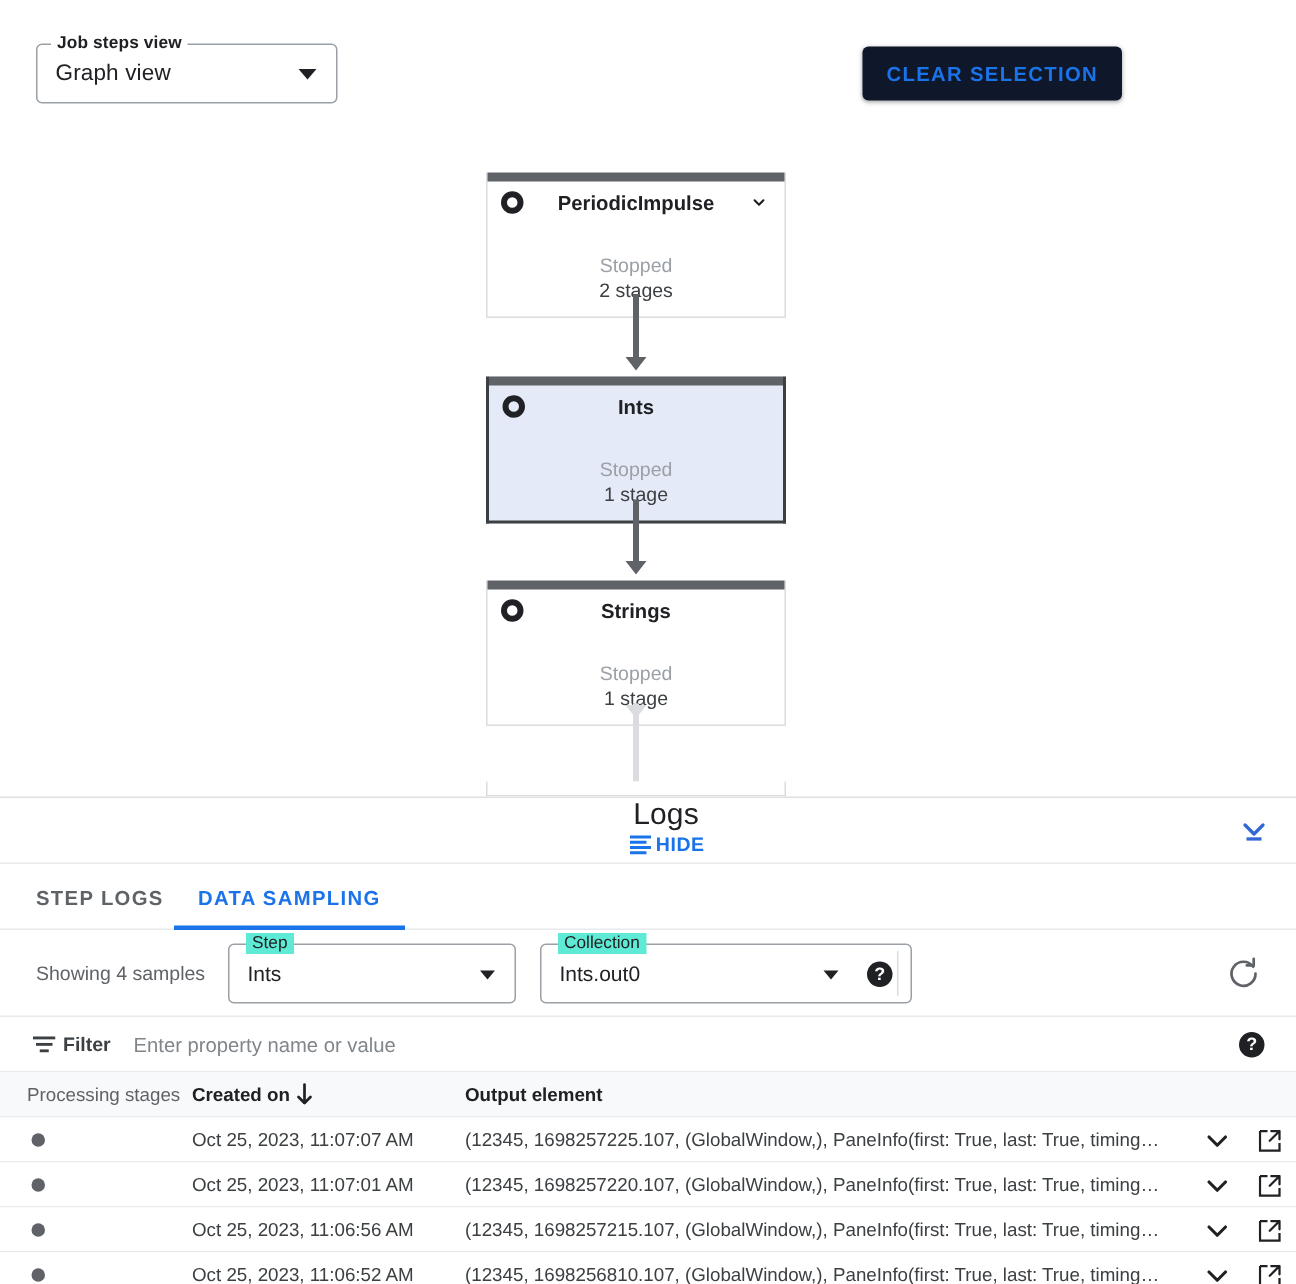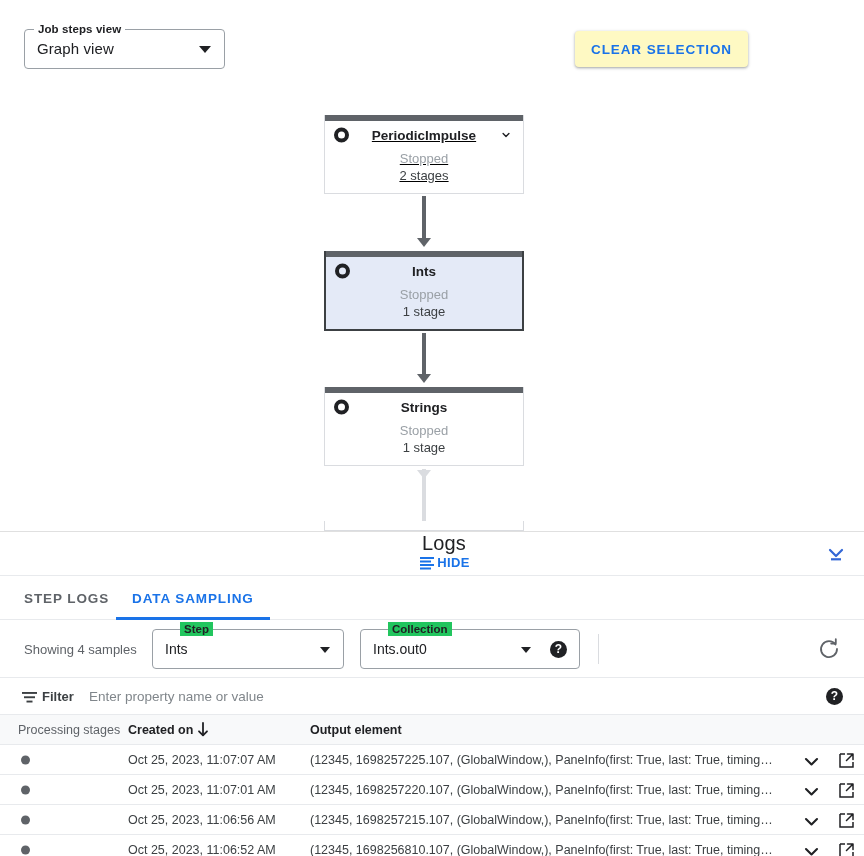--- a/index.html
+++ b/index.html
@@ -38,21 +38,21 @@
   .select-field .arrow {
     position: absolute; right: 13px; top: 16px;
     width: 0; height: 0; border-left: 6px solid transparent;
     border-right: 6px solid transparent; border-top: 7px solid #202124;
   }
 
   
   .clear-btn {
     position: absolute; right: 16px; top: 31px; height: 36px;
     padding: 0 16px; display: flex; align-items: center; justify-content: center;
-    background: #fef9c3; border: none; border-radius: 4px;
+    background: #0f172a; border: none; border-radius: 4px;
     box-shadow: 0 1px 2px 0 rgba(60,64,67,.30), 0 1px 3px 1px rgba(60,64,67,.15);
     color: #1a73e8; font-size: 13.5px; font-weight: 700;
     letter-spacing: .9px; font-family: "Liberation Sans", sans-serif;
     cursor: pointer; white-space: nowrap;
   }
 
   
   .node {
     position: absolute; width: 200px; background: #fff;
     border: 1px solid #dadce0; border-top: none;
@@ -69,21 +69,21 @@
     position: absolute; left: 9px; top: 50%; transform: translateY(-50%);
     width: 15px; height: 15px; border-radius: 50%;
     border: 4px solid #202124; background: #fff;
   }
   .node.selected .stop-icon { background: #e4eaf7; }
   .node-chev {
     position: absolute; right: 10px; top: 50%; transform: translateY(-50%);
     width: 14px; height: 14px;
   }
   .node-chev svg { display:block; }
-  .node-status { text-align: center; font-size: 13px; color: #9aa0a6; margin-top: 2px; }
+  .node-status { text-align: center; font-size: 13px; color: #9aa0a6; margin-top: 20px; }
   .node-stages { text-align: center; font-size: 13px; color: #3c4043; margin-top: 2px; padding-bottom: 10px;}
 
   
   .edge { position: absolute; background: #5f6368; width: 4px; }
   .edge.light { background: #dadce0; }
   .arrowhead {
     position: absolute; width: 0; height: 0;
     border-left: 7px solid transparent; border-right: 7px solid transparent;
     border-top: 9px solid #5f6368;
   }
@@ -131,22 +131,22 @@
   .sampling-bar { position: relative; height: 58px; border-bottom: 1px solid #e8eaed; }
   .showing-label {
     position: absolute; left: 24px; top: 50%; transform: translateY(-50%);
     font-size: 13px; color: #5f6368;
   }
   .mini-field {
     position: absolute; top: 9px; height: 40px; border: 1px solid #9aa0a6;
     border-radius: 4px; background: #fff; cursor: pointer;
   }
   .mini-field .legend {
-    position: absolute; left: 27px; top: -8px; height: 14px; background: #22c55e;
-    padding: 0 4px; font-size: 11.5px; font-weight: 700; color: #202124; line-height: 14px;
+    position: absolute; left: 11px; top: -8px; height: 14px; background: #5eead4;
+    padding: 0 4px; font-size: 11.5px; font-weight: 400; color: #202124; line-height: 14px;
   }
   .mini-field .value {
     position: absolute; left: 12px; top: 11px; font-size: 14px; color: #202124;
   }
   .mini-field .arrow {
     position: absolute; top: 17px; width: 0; height: 0;
     border-left: 5.5px solid transparent; border-right: 5.5px solid transparent;
     border-top: 6.5px solid #202124;
   }
   .help-dot {
@@ -212,21 +212,21 @@
   <div class="graph-pane">
 
     <div class="select-field">
       <span class="legend">Job steps view</span>
       <span class="value">Graph view</span>
       <span class="arrow"></span>
     </div>
 
     <button class="clear-btn">CLEAR SELECTION</button>
 
-    <div class="node" style="left:324px; top:115px;text-decoration:underline;">
+    <div class="node" style="left:324px; top:115px;">
       <div class="topbar"></div>
       <div class="node-head">
         <span class="stop-icon"></span>
         <span class="node-title">PeriodicImpulse</span>
         <span class="node-chev">
           <svg viewBox="0 0 24 24" width="14" height="14">
               <path d="M7 9.5l5 5 5-5" fill="none" stroke="#202124" stroke-width="2.4" stroke-linecap="round" stroke-linejoin="round"></path>
             </svg>
         </span>
       </div>
@@ -299,21 +299,21 @@
 
     <div class="sampling-bar">
       <span class="showing-label">Showing 4 samples</span>
 
       <div class="mini-field" style="left:152px; width:192px;">
         <span class="legend">Step</span>
         <span class="value">Ints</span>
         <span class="arrow" style="right:13px;"></span>
       </div>
 
-      <div class="mini-field" style="left:360px; width:220px;">
+      <div class="mini-field" style="left:360px; width:248px;">
         <span class="legend">Collection</span>
         <span class="value">Ints.out0</span>
         <span class="arrow" style="right:48px;"></span>
         <span class="help-dot" style="position:absolute; right:12px; top:11px;">?</span>
       </div>
 
       <div class="vdivider" style="left:598px; top:14px; height:30px;"></div>
 
       <span class="refresh-btn">
         <svg viewBox="0 0 22 22" width="22" height="22">

